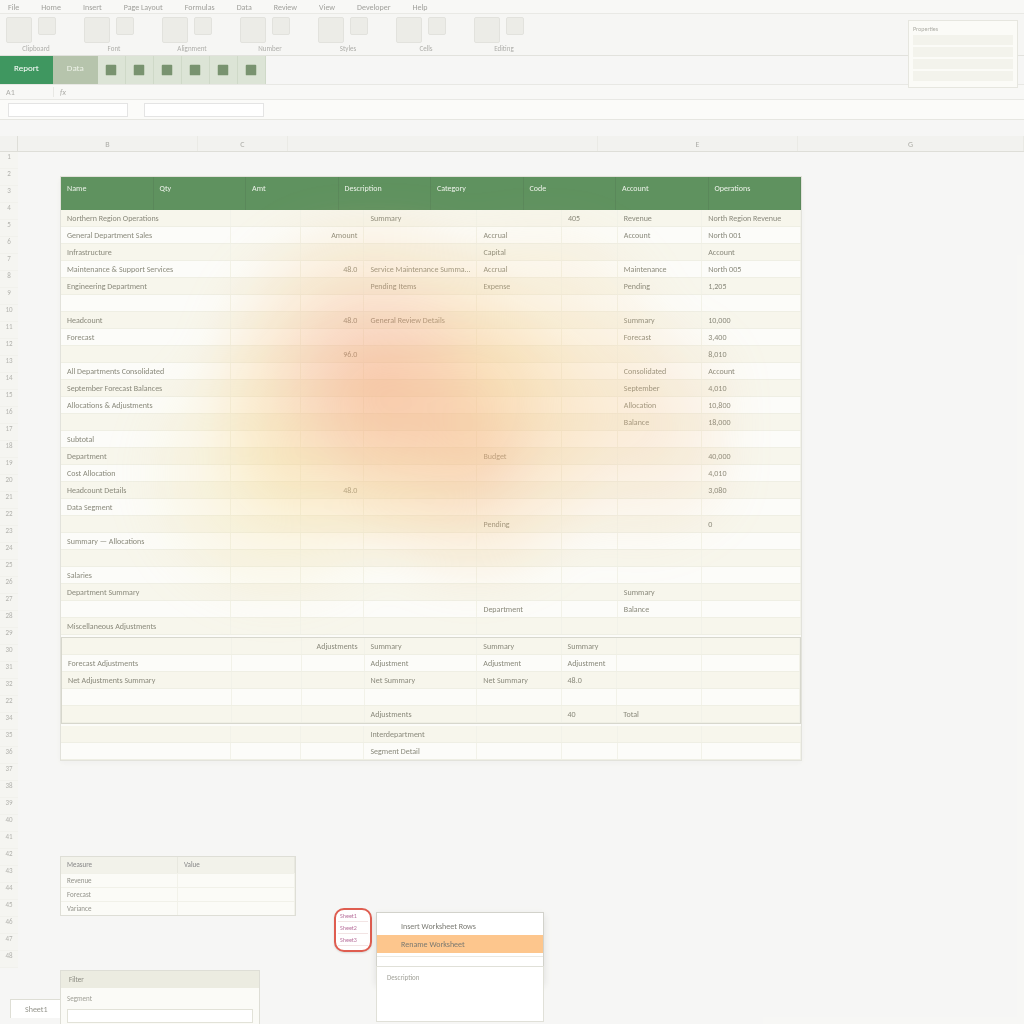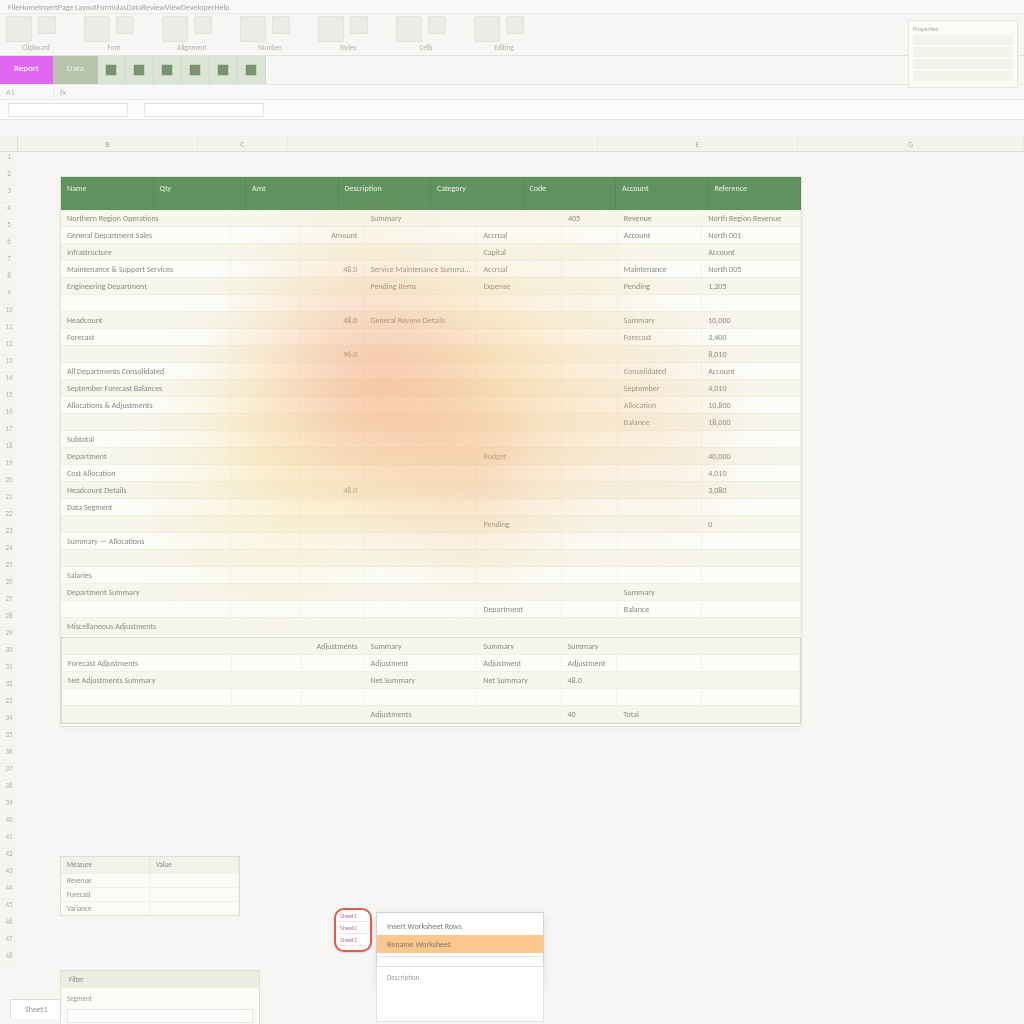--- a/index.html
+++ b/index.html
@@ -1,35 +1,35 @@
 <!DOCTYPE html>
 <html><head>
 <meta charset="utf-8">
 <style>
   * { box-sizing: border-box; margin: 0; padding: 0; font-family: "Segoe UI", Calibri, Arial, sans-serif; }
   html, body { width: 1024px; height: 1024px; background:#f5f5f3; overflow:hidden; color:#6b6b6b; font-size:8px; }
   .app { width:1024px; height:1024px; position:relative; }
 
   
-  .menubar { height:14px; display:flex; gap:0; padding:2px 8px; background:#f7f7f5; border-bottom:1px solid #e4e4e0; font-size:8px; color:#8a8a84;}
+  .menubar { height:14px; display:flex; gap:22px; padding:2px 8px; background:#f7f7f5; border-bottom:1px solid #e4e4e0; font-size:8px; color:#8a8a84;}
   .menubar span { cursor:default; }
 
   
-  .ribbon { height:42px; background:#f5f5f2; border-bottom:1px solid #dcdcd6; display:flex; align-items:flex-end; padding:3px 6px; gap:18px; }
+  .ribbon { height:42px; background:#f5f5f2; border-bottom:1px solid #dcdcd6; display:flex; align-items:center; padding:3px 6px; gap:18px; }
   .rgrp { display:flex; flex-direction:column; gap:1px; min-width:60px; }
   .rgrp .icons { display:flex; gap:6px; }
   .ricon { width:18px; height:18px; background:#e8e8e2; border:1px solid #dcdcd6; border-radius:2px; }
   .ricon.big { width:26px; height:26px; }
   .rgrp .lbl { font-size:7px; color:#9b9b96; text-align:center; }
 
   
   .tabstrip { height:28px; display:flex; }
   .tab-green { display:flex; background:#a7b79a; }
   .tab-green .tb { padding:6px 14px; color:#e9efe3; font-size:9px; }
-  .tab-green .tb.active { background:#d946ef; color:#fff; }
+  .tab-green .tb.active { background:#15803d; color:#fff; }
   .tab-icons { display:flex; background:#d5dfcd; }
   .tab-icons .ti { width:28px; height:28px; display:flex; align-items:center; justify-content:center; border-right:1px solid #c5d1bc; }
   .tab-icons .ti svg { width:14px; height:14px; fill:#5c7c51; }
 
   
   .fbar { height:16px; background:#f7f7f4; border-top:1px solid #e3e3de; border-bottom:1px solid #e3e3de; display:flex; align-items:center; font-size:8px; color:#9b9b96; }
   .fbar .namebox { width:54px; padding:0 6px; border-right:1px solid #e3e3de; }
   .fbar .fx { padding:0 6px; font-style:italic; }
 
   
@@ -77,27 +77,27 @@
   }
 
   
   .subbox { border:1px solid #cfcfc3; margin:2px 0; }
 
   
   .ctx { position:absolute; left:316px; top:772px; width:214px; z-index:30; }
   .ctx .circle { position:absolute; left:0; top:0; width:38px; height:44px; border:2.5px solid #d83a2a; border-radius:10px; background:#fff; box-shadow:0 1px 2px rgba(0,0,0,0.15);}
   .ctx .circle .mini { height:10px; margin:2px; font-size:6px; color:#a58; border-bottom:1px solid #f0dede; padding:0 2px;}
   .ctx .menu { position:absolute; left:42px; top:4px; width:168px; background:#fff; border:1px solid #c9c9c0; box-shadow:0 3px 8px rgba(0,0,0,0.12); padding:4px 0; }
-  .ctx .menu .mi { padding:4px 10px; font-size:8px; color:#5b5b52; }
+  .ctx .menu .mi { padding:4px 24px; font-size:8px; color:#5b5b52; }
   .ctx .menu .mi.hov { background:#fdba74; }
   .ctx .menu .sep { height:1px; background:#e5e5de; margin:3px 0;}
   .ctx .desc { position:absolute; left:42px; top:58px; width:168px; height:56px; background:#fff; border:1px solid #d9d9d0; padding:6px 10px; font-size:7px; color:#8c8c82;}
 
   
-  .aux { position:absolute; left:42px; top:720px; width:180px; border:1px solid #d7d7cd; background:#fafaf6; z-index:10;}
+  .aux { position:absolute; left:42px; top:720px; width:236px; border:1px solid #d7d7cd; background:#fafaf6; z-index:10;}
   .aux .ahd { height:16px; background:#efefe6; display:flex; }
   .aux .ahd div{ flex:1; font-size:7px; padding:3px 6px; border-right:1px solid #e3e3d8;}
   .aux .ar { height:14px; display:flex; border-top:1px solid #eeeee4;}
   .aux .ar div{ flex:1; font-size:7px; padding:2px 6px; border-right:1px solid #f0f0e6; color:#7b7b70;}
 
   .aux2 { position:absolute; left:42px; top:834px; width:200px; border:1px solid #d7d7cd; background:#fafaf6; z-index:10;}
   .aux2 .ahd { background:#e8e8db; padding:4px 8px; font-size:7px; color:#6f6f63;}
   .aux2 .body { padding:6px; display:flex; flex-direction:column; gap:6px;}
   .aux2 .inp { height:14px; background:#fff; border:1px solid #dcdcd0; font-size:7px; padding:1px 4px; color:#8a8a7e;}
 
@@ -307,21 +307,21 @@
 
     <div class="panel">
       <div class="thead" id="thead">
             <div class="tc">Name</div>
             <div class="tc">Qty</div>
             <div class="tc">Amt</div>
             <div class="tc">Description</div>
             <div class="tc">Category</div>
             <div class="tc">Code</div>
             <div class="tc">Account</div>
-            <div class="tc">Reference</div>
+            <div class="tc">Operations</div>
           </div>
       <div class="tbody" id="tbody">
             <div class="tr">
               <div class="tc c0">Northern Region Operations</div>
               <div class="tc c1"></div>
               <div class="tc c2"></div>
               <div class="tc c3">Summary</div>
               <div class="tc c4"></div>
               <div class="tc c5">405</div>
               <div class="tc c6">Revenue</div>
@@ -610,20 +610,42 @@
               <div class="tc c7"></div>
             </div>
             <div class="tr">
               <div class="tc c0"></div>
               <div class="tc c1"></div>
               <div class="tc c2"></div>
               <div class="tc c3">Adjustments</div>
               <div class="tc c4"></div>
               <div class="tc c5">40</div>
               <div class="tc c6">Total</div>
+              <div class="tc c7"></div>
+            </div>
+          </div>
+      <div class="tbody" id="tfoot">
+            <div class="tr">
+              <div class="tc c0"></div>
+              <div class="tc c1"></div>
+              <div class="tc c2"></div>
+              <div class="tc c3">Interdepartment</div>
+              <div class="tc c4"></div>
+              <div class="tc c5"></div>
+              <div class="tc c6"></div>
+              <div class="tc c7"></div>
+            </div>
+            <div class="tr">
+              <div class="tc c0"></div>
+              <div class="tc c1"></div>
+              <div class="tc c2"></div>
+              <div class="tc c3">Segment Detail</div>
+              <div class="tc c4"></div>
+              <div class="tc c5"></div>
+              <div class="tc c6"></div>
               <div class="tc c7"></div>
             </div>
           </div>
     </div>
 
     <div class="heat"></div>
 
     <div class="aux">
       <div class="ahd" id="auxhd">
             <div>Measure</div>

